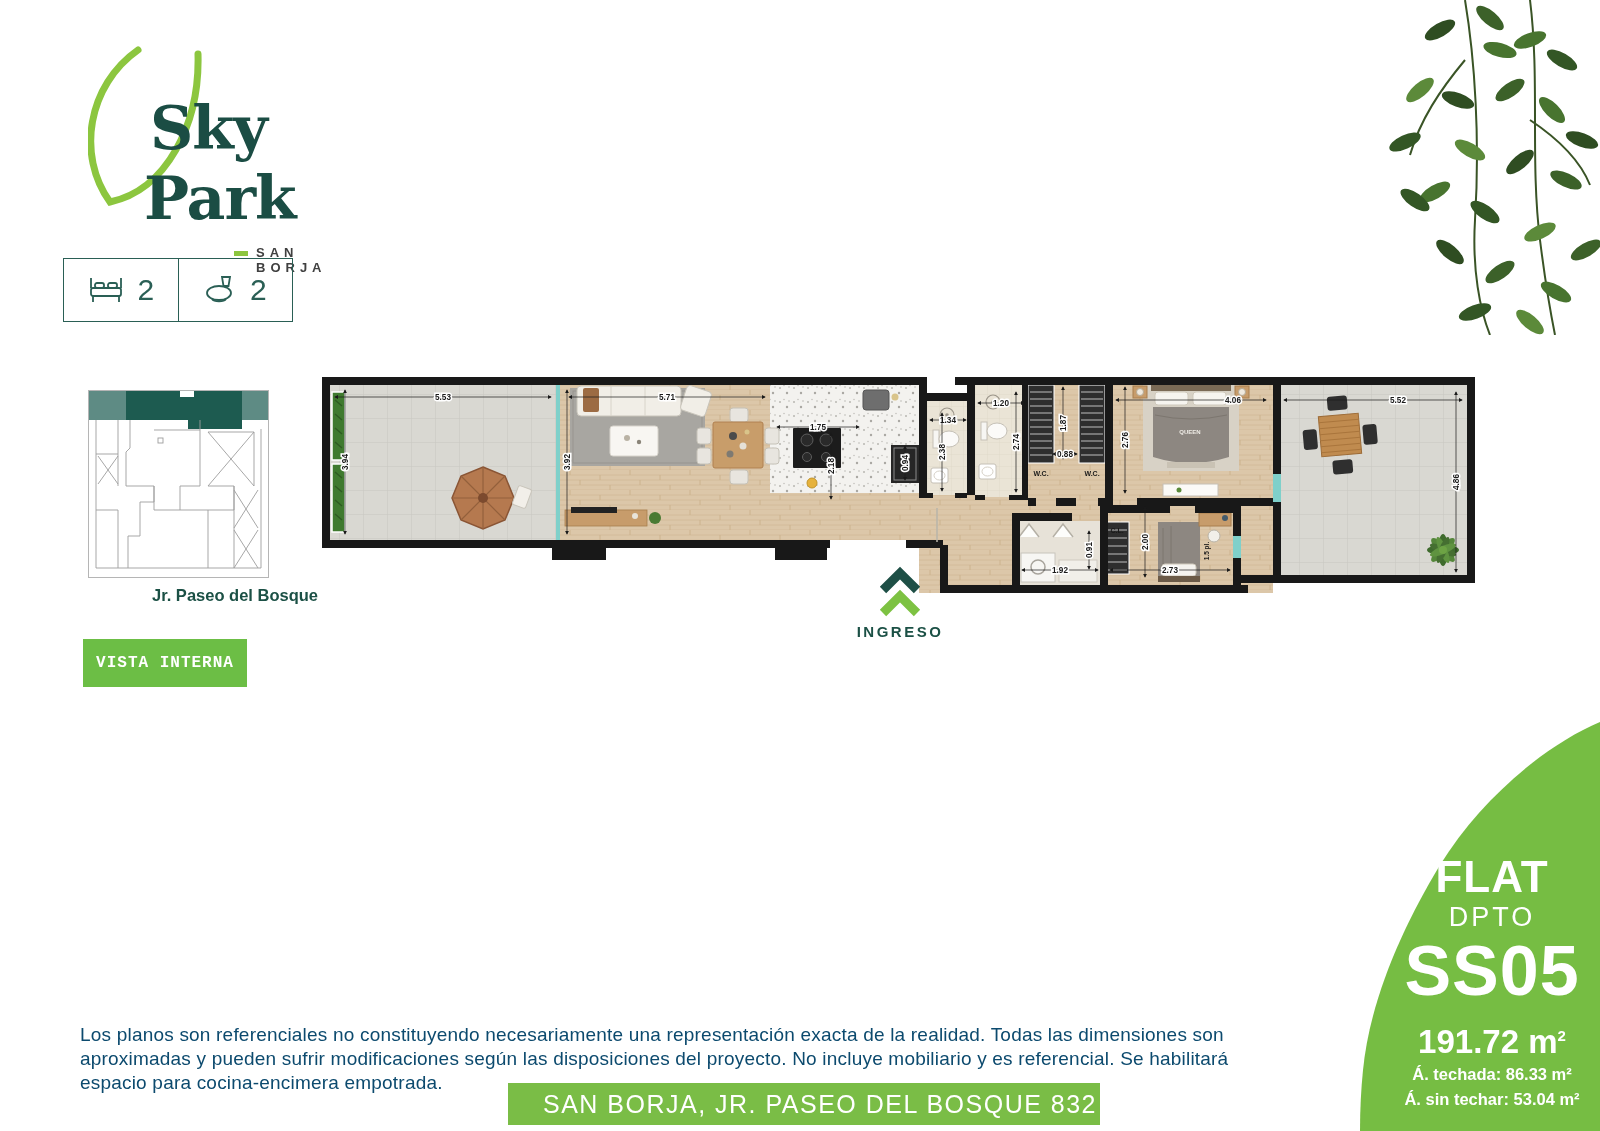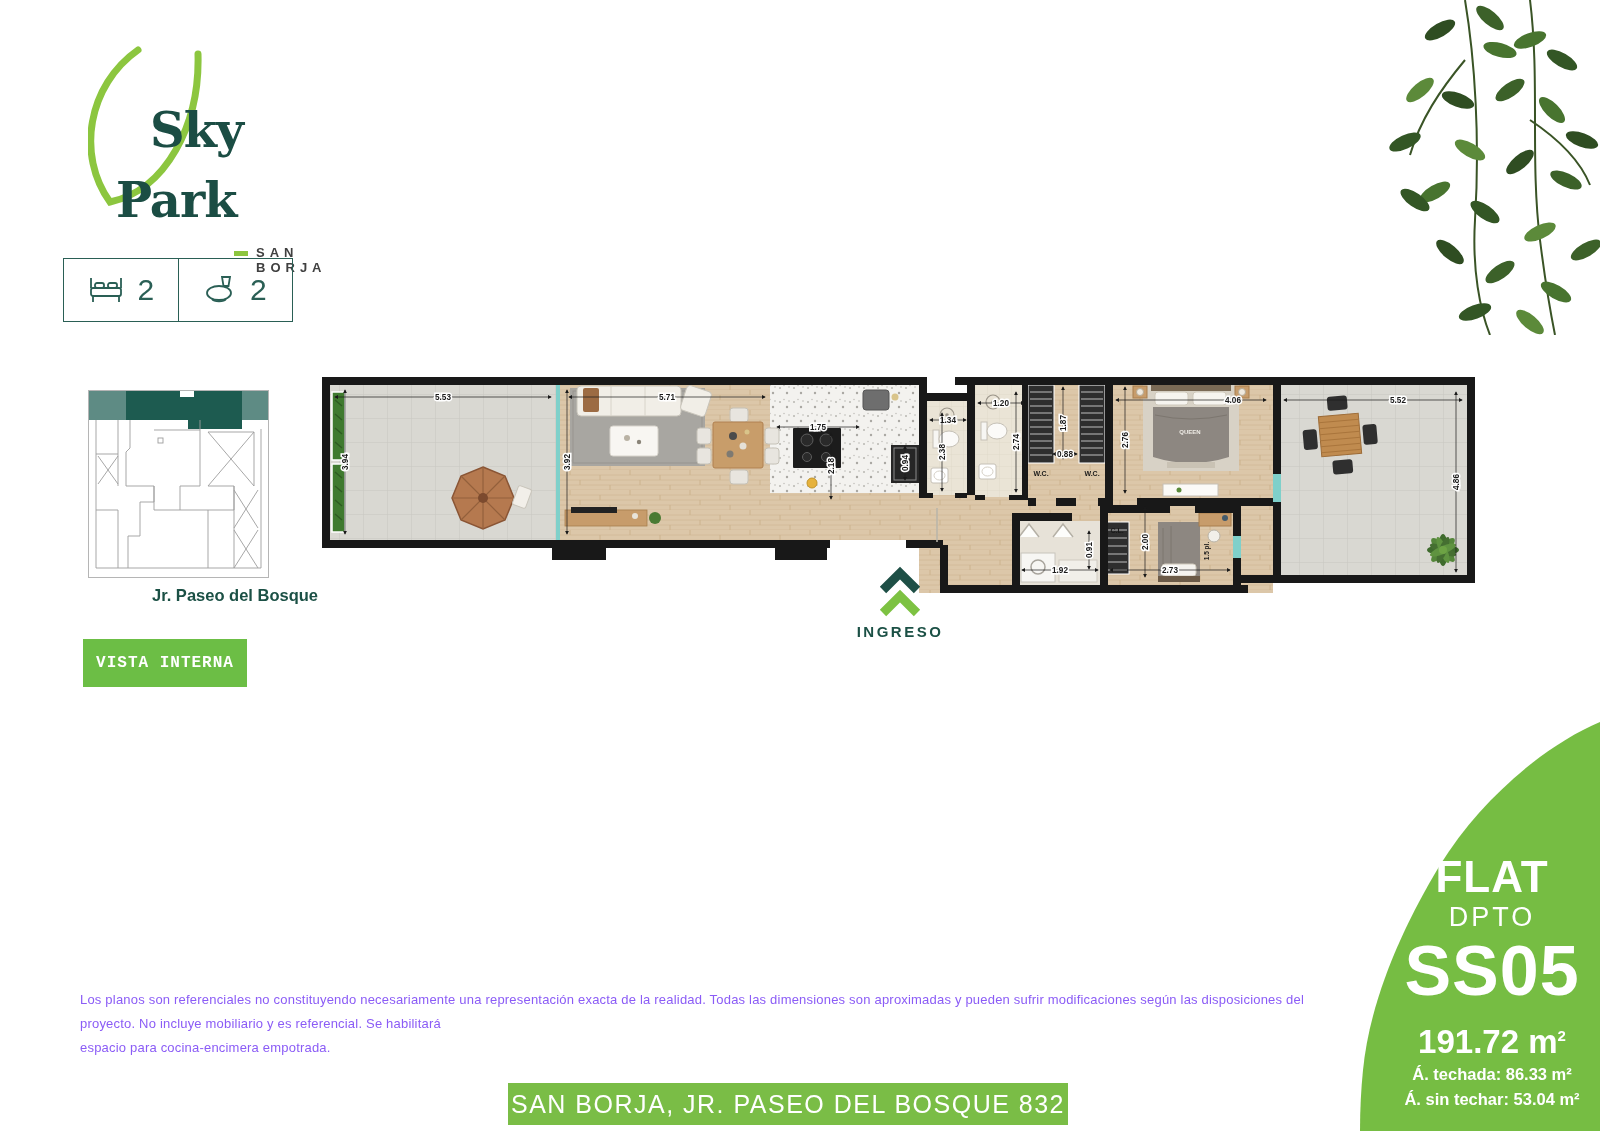--- a/index.html
+++ b/index.html
@@ -3,23 +3,23 @@
 <meta charset="utf-8">
 <style>
   html,body{margin:0;padding:0;background:#fff;}
   .page{position:relative;width:1600px;height:1131px;background:#ffffff;overflow:hidden;
         font-family:"Liberation Sans",sans-serif;}
 
   
   .logo{position:absolute;left:88px;top:40px;width:230px;height:190px;}
   .logo svg{position:absolute;left:0;top:0;}
   .logo .word{position:absolute;color:#1b4d44;font-family:"DejaVu Serif",serif;font-weight:700;
-              font-size:48px;line-height:1;letter-spacing:-1px;margin-top:8px;}
+              font-size:60px;line-height:1;letter-spacing:-1px;}
   .logo .w1{left:62px;top:58px;}
-  .logo .w2{left:28px;top:128px;}
+  .logo .w2{left:56px;top:128px;}
   .logo-sub{position:absolute;left:168px;top:205px;color:#404040;font-size:13px;
             letter-spacing:5px;font-weight:700;}
   .logo-dash{position:absolute;left:146px;top:211px;width:14px;height:5px;background:#8cc63f;}
 
   
   .features{position:absolute;left:63px;top:258px;width:228px;height:62px;
             border:1.6px solid #2a5f55;display:flex;}
   .feat-cell{flex:1;display:flex;align-items:center;justify-content:center;gap:12px;}
   .feat-cell + .feat-cell{border-left:1.6px solid #2a5f55;}
   .feat-num{font-size:30px;color:#2a5f55;font-weight:400;}
@@ -39,25 +39,25 @@
   .blob-svg{position:absolute;left:0;top:0;width:1600px;height:1131px;pointer-events:none;}
   .badge{position:absolute;left:1352px;top:855px;width:280px;text-align:center;color:#fff;}
   .badge .b-type{font-size:44px;font-weight:800;letter-spacing:1px;line-height:1.0;}
   .badge .b-sub{font-size:27px;font-weight:400;letter-spacing:3px;margin-top:4px;line-height:1.1;}
   .badge .b-unit{font-size:70px;font-weight:800;letter-spacing:1px;line-height:1.05;margin-top:2px;}
   .badge .b-area{font-size:33px;font-weight:700;margin-top:16px;line-height:1.1;}
   .badge .b-area sup{font-size:15px;}
   .badge .b-line{font-size:16.5px;font-weight:700;margin-top:4px;line-height:1.25;}
 
   
-  .disclaimer{position:absolute;left:80px;top:988px;width:1235px;color:#8b5cf6;
-              font-size:13px;line-height:24px;letter-spacing:.2px;}
+  .disclaimer{position:absolute;left:80px;top:1023px;width:1235px;color:#0c4a6e;
+              font-size:19px;line-height:24px;letter-spacing:.2px;}
   .banner{position:absolute;left:508px;top:1083px;width:560px;height:42px;background:#7abd46;
           color:#ffffff;display:flex;align-items:center;justify-content:center;
-          font-size:25px;font-weight:400;letter-spacing:1.5px;}
+          font-size:25px;font-weight:400;letter-spacing:1.5px;padding-left:32px;}
 
   .plant{position:absolute;left:1380px;top:0;width:220px;height:335px;}
 </style>
 </head>
 <body>
 
 <div class="page">
 
   <div class="logo">
     <svg width="230" height="190" viewBox="0 0 230 190">

